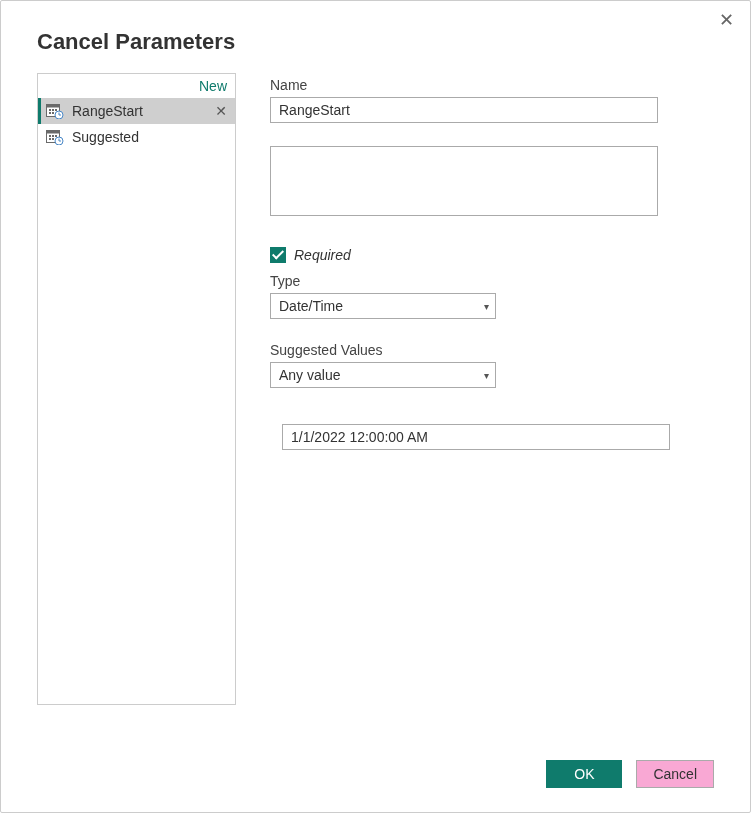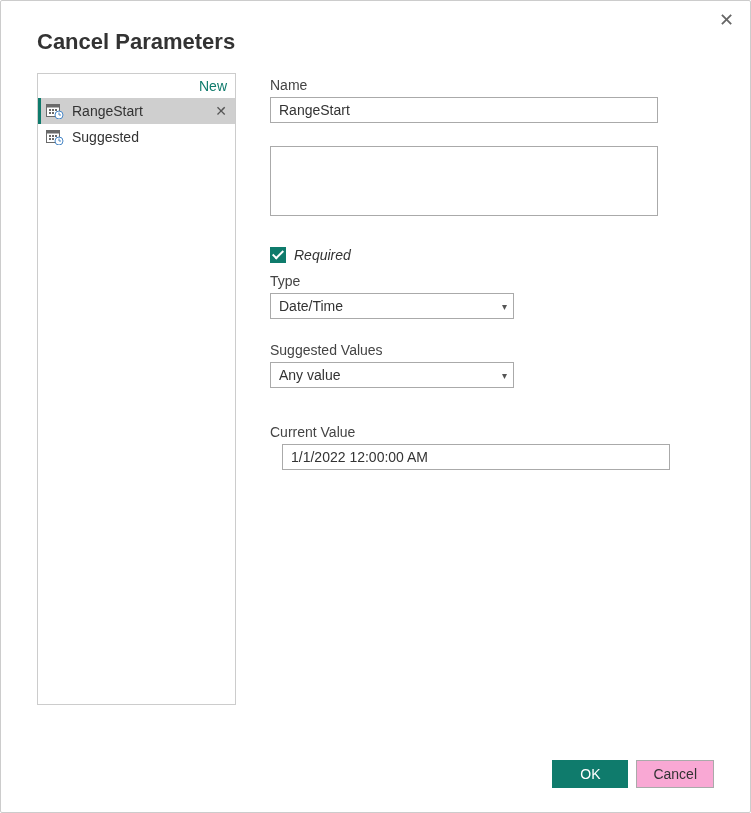--- a/index.html
+++ b/index.html
@@ -151,39 +151,39 @@
   .chk::after {
     content: "";
     position: absolute;
     left: 4px; top: 0px;
     width: 4px; height: 9px;
     border: solid #fff;
     border-width: 0 2px 2px 0;
     transform: rotate(45deg);
   }
   .select {
-    width: 244px;
+    width: 226px;
     height: 26px;
     border: 1px solid #aaa;
     display: flex;
     align-items: center;
     justify-content: space-between;
     padding: 0 6px 0 8px;
     background: #fff;
     cursor: pointer;
   }
   .select .caret {
     font-size: 10px;
     color: #555;
   }
   .spacer-lg { height: 20px; }
   .footer {
     display: flex;
     justify-content: flex-end;
-    gap: 8px;
+    gap: 14px;
     padding-top: 24px;
   }
   .btn {
     min-width: 76px;
     height: 28px;
     border: 1px solid #aaa;
     background: #f9a8d4;
     color: #333;
     font-family: inherit;
     font-size: 14px;
@@ -280,21 +280,20 @@
         <label class="field-label">Suggested Values</label>
         <div class="select">
           <span>Any value</span>
           <span class="caret">▾</span>
         </div>
       </div>
 
       <div class="spacer-lg"></div>
 
       <div class="field-block">
-        <label class="field-label">Current Value</label>
         <input class="text-input" style="max-width: 388px; margin-left: 12px;" type="text" value="1/1/2022 12:00:00 AM">
       </div>
 
     </div>
   </div>
 
   <div class="footer">
     <button class="btn primary">OK</button>
     <button class="btn">Cancel</button>
   </div>

